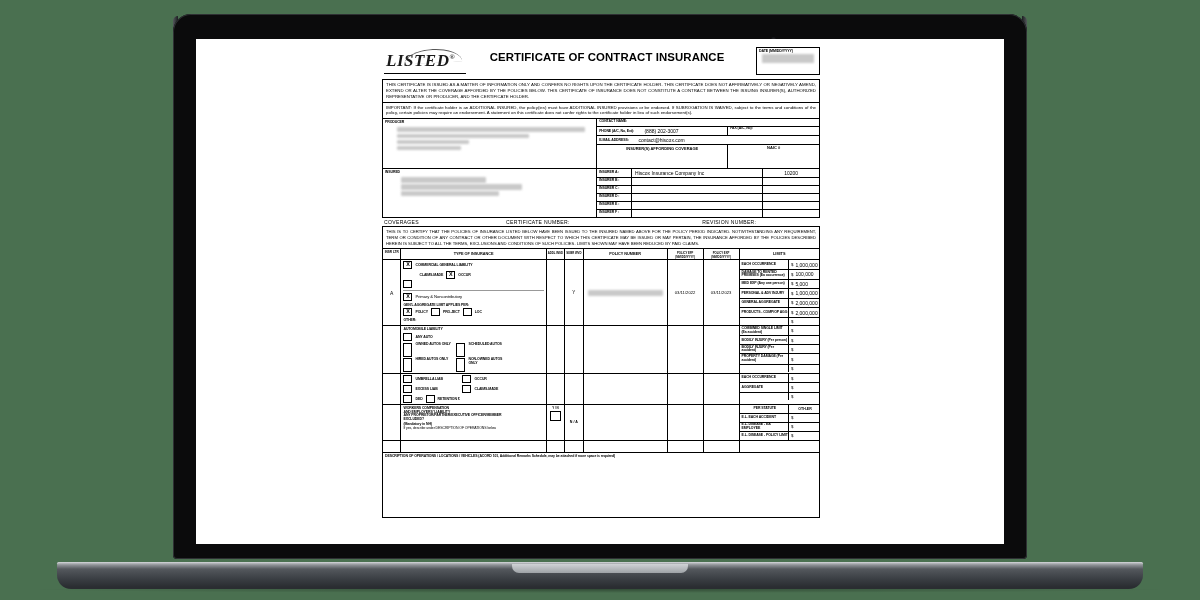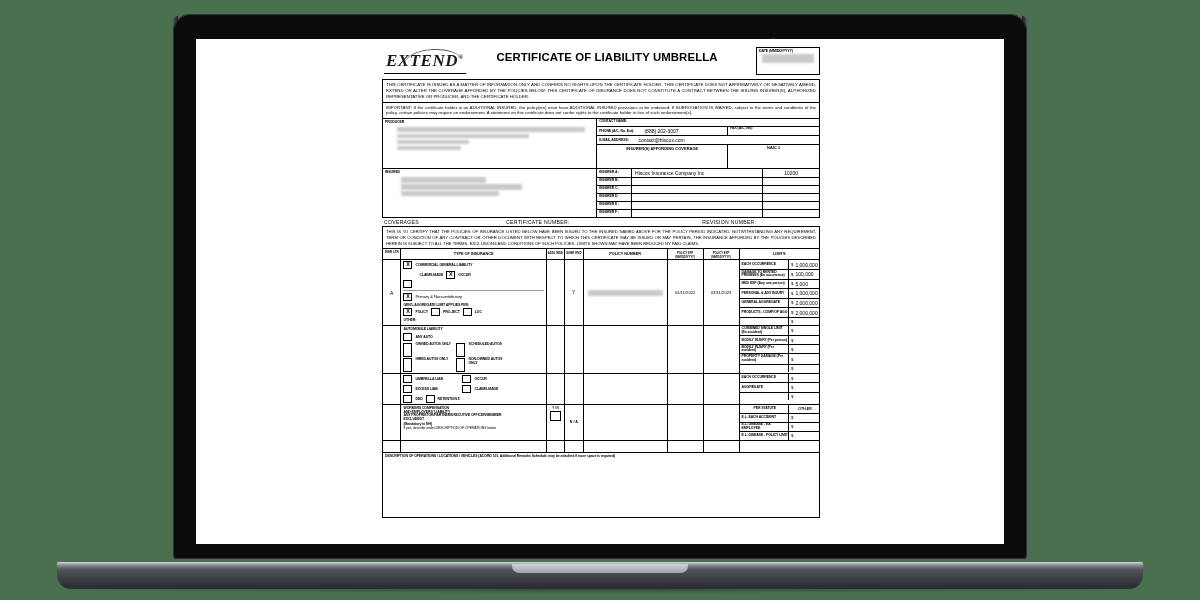--- a/index.html
+++ b/index.html
@@ -113,25 +113,25 @@
   <div class="base-top"></div>
   <div class="base"></div>
   <div class="notch"></div>
 
   <div class="screen">
     <div class="doc">
       <div class="page">
 
         <div class="hdr">
           <div class="logo">
-            <span>EXTEND</span><span class="reg">®</span>
+            <span>LISTED</span><span class="reg">®</span>
           </div>
           <div class="swoosh"></div>
           <div class="logo-rule"></div>
-          <div class="title">CERTIFICATE OF LIABILITY UMBRELLA</div>
+          <div class="title">CERTIFICATE OF CONTRACT INSURANCE</div>
           <div class="datebox">
             <div class="dlbl">DATE (MM/DD/YYYY)</div>
             <div class="redact"></div>
           </div>
         </div>
 
         <div class="para">THIS CERTIFICATE IS ISSUED AS A MATTER OF INFORMATION ONLY AND CONFERS NO RIGHTS UPON THE CERTIFICATE HOLDER. THIS CERTIFICATE DOES NOT AFFIRMATIVELY OR NEGATIVELY AMEND, EXTEND OR ALTER THE COVERAGE AFFORDED BY THE POLICIES BELOW. THIS CERTIFICATE OF INSURANCE DOES NOT CONSTITUTE A CONTRACT BETWEEN THE ISSUING INSURER(S), AUTHORIZED REPRESENTATIVE OR PRODUCER, AND THE CERTIFICATE HOLDER.</div>
         <div class="para last">IMPORTANT:  If the certificate holder is an ADDITIONAL INSURED, the policy(ies) must have ADDITIONAL INSURED provisions or be endorsed. If SUBROGATION IS WAIVED, subject to the terms and conditions of the policy, certain policies may require an endorsement.   A statement on this certificate does not confer rights to the certificate holder in lieu of such endorsement(s).</div>
 
         <table style="margin-top:-1px;">

